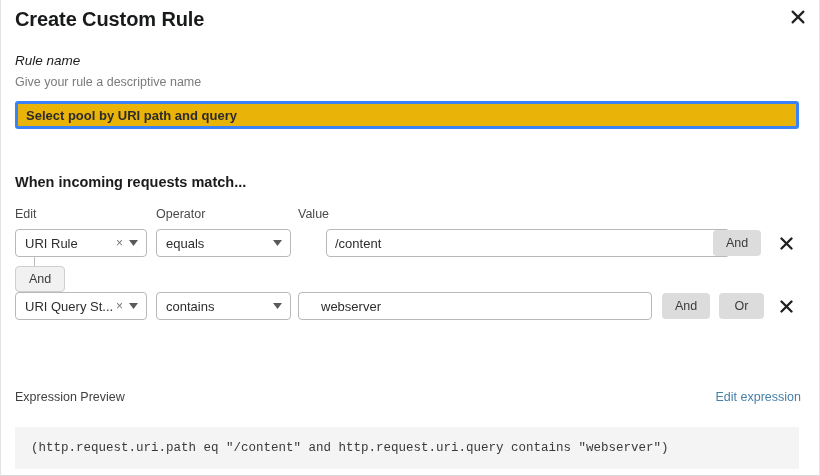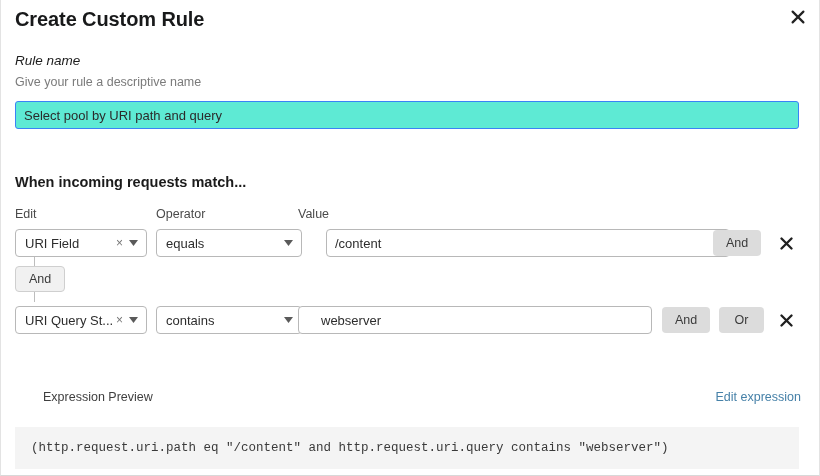--- a/index.html
+++ b/index.html
@@ -57,28 +57,29 @@
     position: absolute;
     font-size: 12.5px;
     color: #7b7b7b;
   }
   .name-input {
     position: absolute;
     left: 14px;
     top: 101px;
     width: 784px;
     height: 28px;
-    border: 1px solid #3b82f6;
+    border: 3px solid #3b82f6;
     border-radius: 3px;
-    background: #5eead4;
+    background: #eab308;
     font-family: "Liberation Sans", sans-serif;
     font-size: 13px;
     color: #2b2b2b;
     padding: 0 8px;
     outline: none;
+    font-weight: bold;
   }
 
   
   .section-heading {
     position: absolute;
     left: 14px;
     top: 174px;
     font-size: 14.5px;
     font-weight: bold;
     color: #1b1b1b;
@@ -96,21 +97,21 @@
   .col-head.value { left: 297px; }
 
   
   .cond-row {
     position: absolute;
     left: 0;
     right: 0;
     height: 28px;
   }
   .row1 { top: 229px; }
-  .row2 { top: 306px; }
+  .row2 { top: 292px; }
 
   .select-box {
     position: absolute;
     height: 28px;
     border: 1px solid #b8b8b8;
     border-radius: 4px;
     background: #fff;
     display: flex;
     align-items: center;
     font-size: 13px;
@@ -135,21 +136,21 @@
   .select-box .caret {
     width: 10px;
     display: flex;
     align-items: center;
     justify-content: center;
     margin-right: 4px;
   }
   .caret svg { display: block; }
 
   .sel-field    { left: 14px;  width: 132px; }
-  .sel-operator { left: 155px; width: 146px; }
+  .sel-operator { left: 155px; width: 135px; }
 
   .val-input {
     position: absolute;
     height: 28px;
     border: 1px solid #b8b8b8;
     border-radius: 4px;
     background: #fff;
     font-family: "Liberation Sans", sans-serif;
     font-size: 13px;
     color: #2d2d2d;
@@ -227,21 +228,20 @@
     align-items: center;
   }
 
   
   .expr-label {
     position: absolute;
     left: 14px;
     top: 390px;
     font-size: 12.5px;
     color: #3f3f3f;
-    margin-left: 28px;
   }
   .expr-edit-link {
     position: absolute;
     right: 18px;
     top: 390px;
     font-size: 12.5px;
     color: #4681a8;
     text-decoration: none;
     cursor: pointer;
     text-align: right;
@@ -280,21 +280,21 @@
   <input class="name-input" type="text" value="Select pool by URI path and query" placeholder="" style="">
 
   <div class="section-heading">When incoming requests match...</div>
 
   <div class="col-head field">Edit</div>
   <div class="col-head operator">Operator</div>
   <div class="col-head value">Value</div>
 
   <div class="cond-row row1">
     <div class="select-box sel-field">
-      <span class="sel-text">URI Field</span>
+      <span class="sel-text">URI Rule</span>
       <span class="clear-x">×</span>
       <span class="caret">
         <svg width="9" height="6" viewBox="0 0 9 6">
             <path d="M0 0 L9 0 L4.5 6 Z" fill="#5a5a5a"></path>
           </svg>
       </span>
     </div>
     <div class="select-box sel-operator">
       <span class="sel-text">equals</span>
       <span class="caret">

